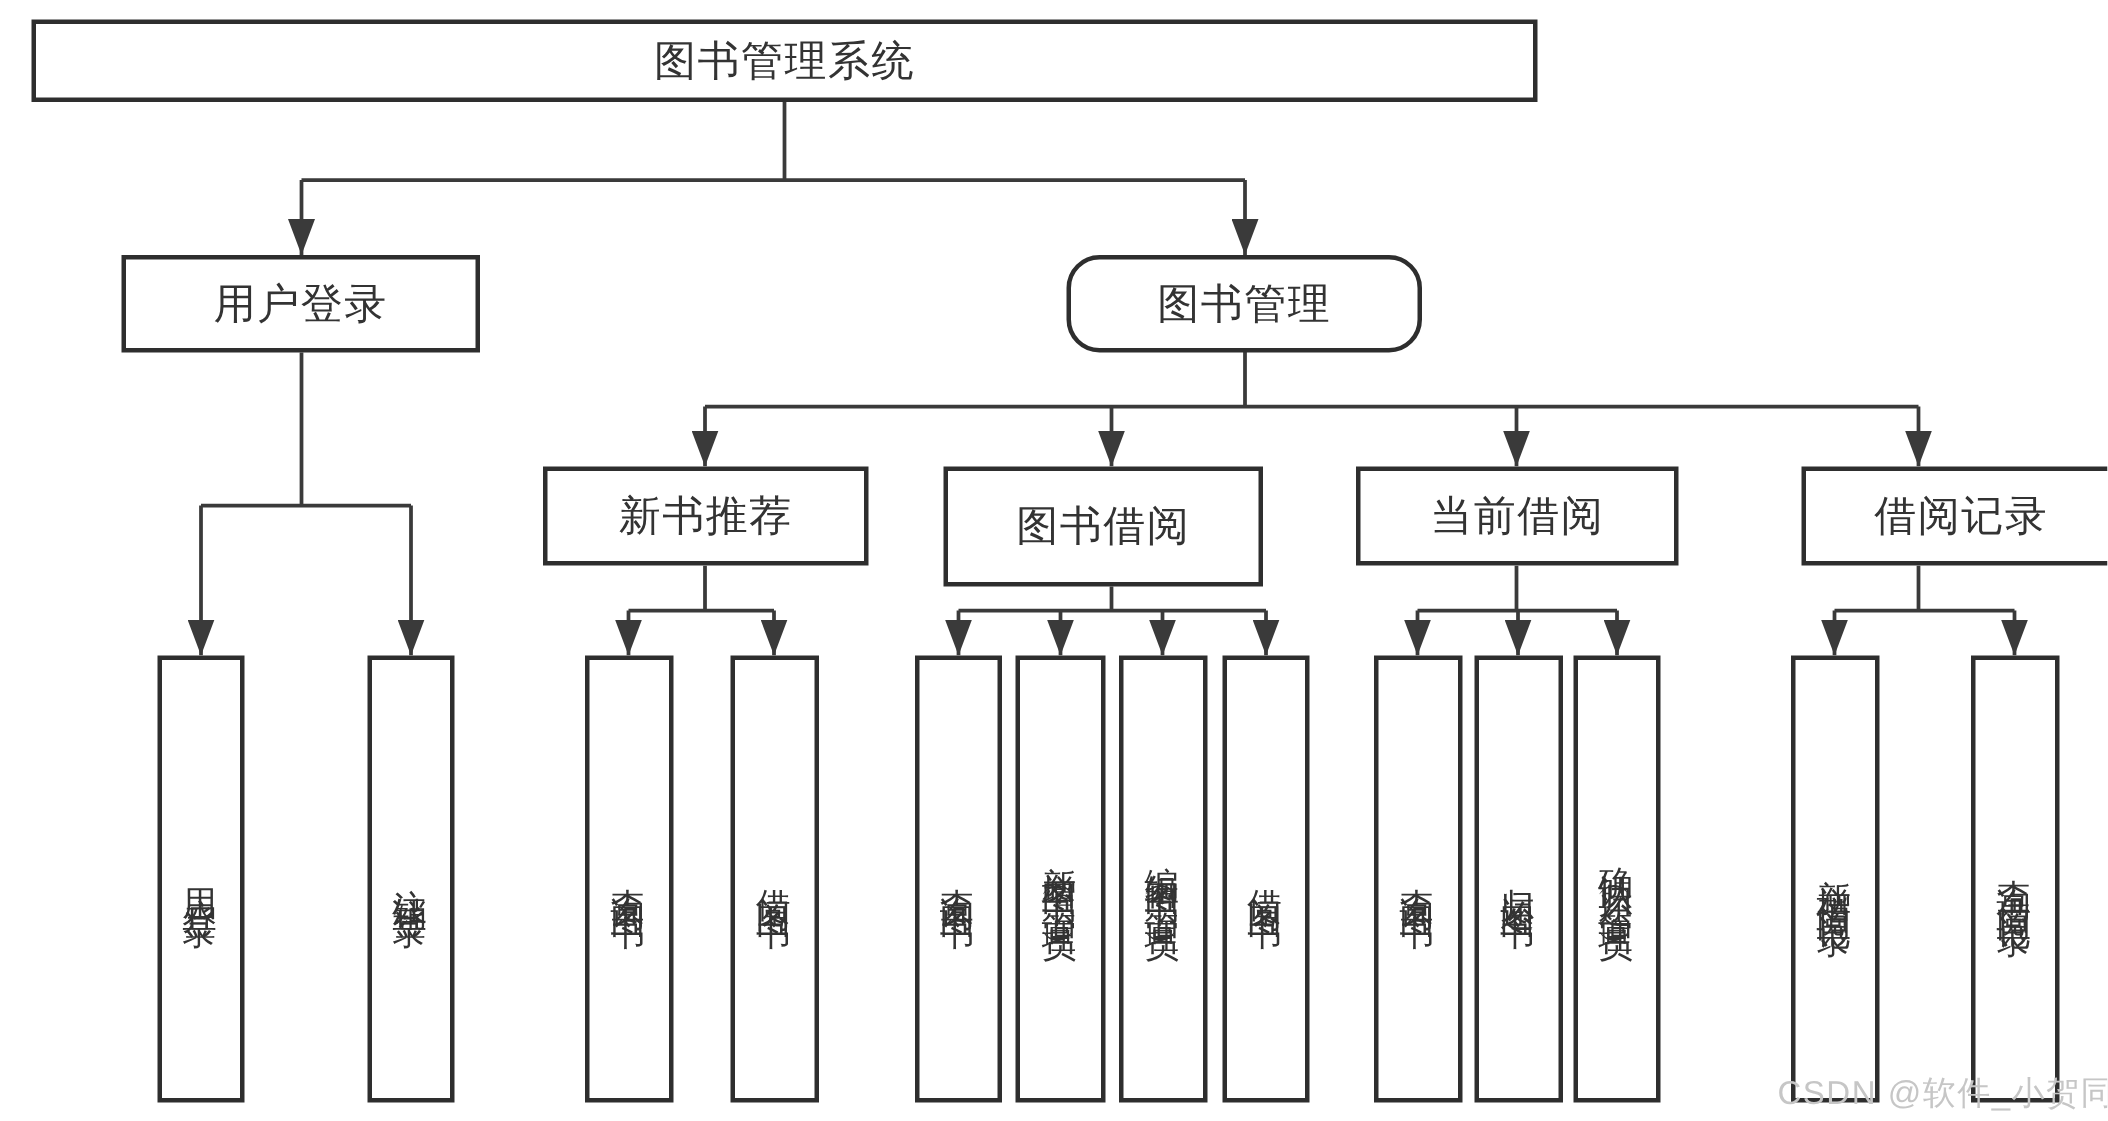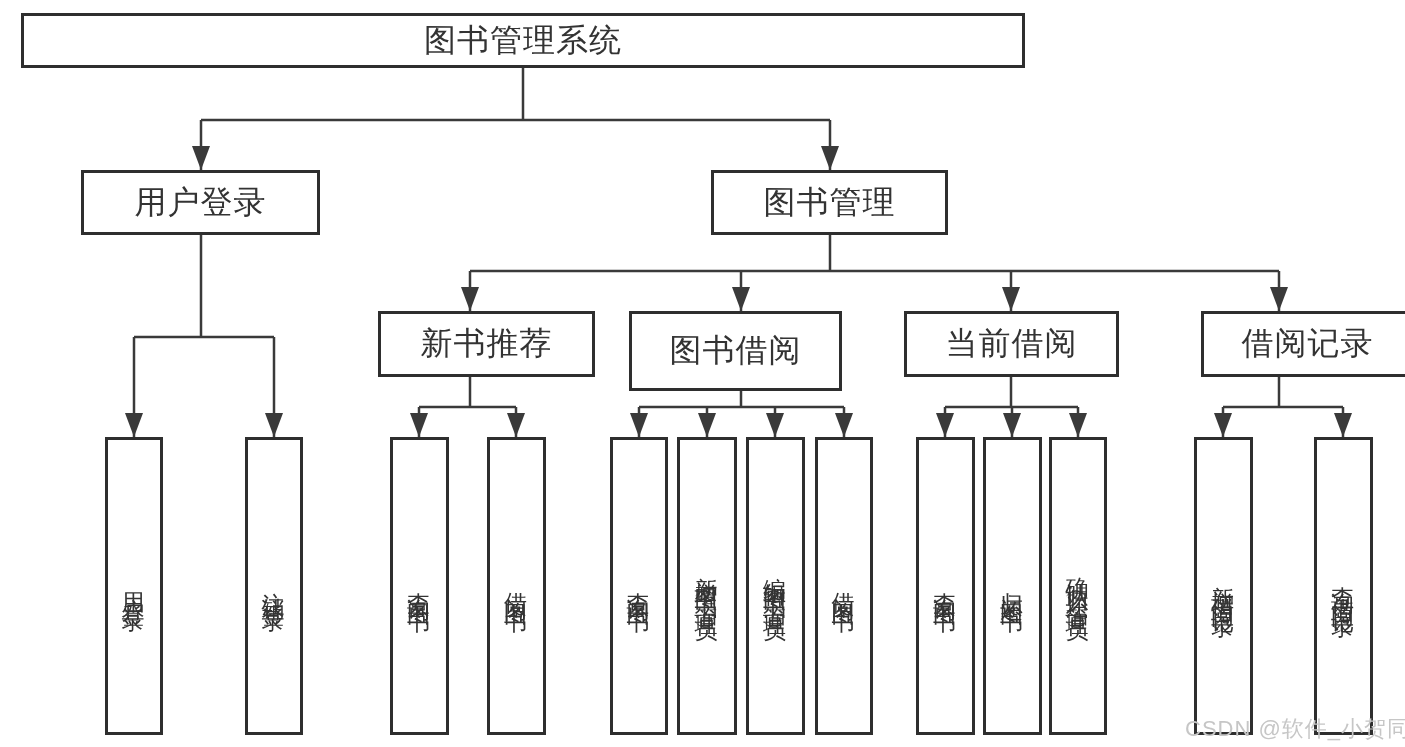--- a/index.html
+++ b/index.html
@@ -12,34 +12,34 @@
   }
   svg.connectors{position:absolute;left:0;top:0;width:1405px;height:747px;}
   .node{
     position:absolute;
     box-sizing:border-box;
     border:3px solid #2e2e2e;
     background:#fff;
     display:flex;align-items:center;justify-content:center;
     color:#333333;
   }
-  .h-node{font-size:32px;letter-spacing:1px;font-family:Liberation Serif, serif;}
+  .h-node{font-size:28px;letter-spacing:1px;font-family:Liberation Serif, serif;}
   .v-node span{
     writing-mode:vertical-rl;
     text-orientation:mixed;
     font-size:23px;
     letter-spacing:6px;
     color:#333333;
     white-space:nowrap;
   }
   
   .n-root{left:21px;top:13px;width:1004px;height:55px;}
   .n-user{left:81px;top:170px;width:239px;height:65px;}
-  .n-book{left:711px;top:170px;width:237px;height:65px;}
-  .n-g0{left:362px;top:311px;width:217px;height:66px;margin-left:16px;}
+  .n-book{left:711px;top:170px;width:237px;height:65px;border-radius:22px;}
+  .n-g0{left:362px;top:311px;width:217px;height:66px;}
   .n-g1{left:629px;top:311px;width:213px;height:80px;}
   .n-g2{left:904px;top:311px;width:215px;height:66px;justify-content:center;}
   .n-g3{left:1173px;top:311px;width:213px;height:66px;margin-left:28px;}
   
   .leaf{top:437px;height:298px;}
   .n-l0{left:105px;width:58px;}
   .n-l1{left:245px;width:58px;}
   .n-l2{left:390px;width:59px;}
   .n-l3{left:487px;width:59px;}
   .n-l4{left:610px;width:58px;}

